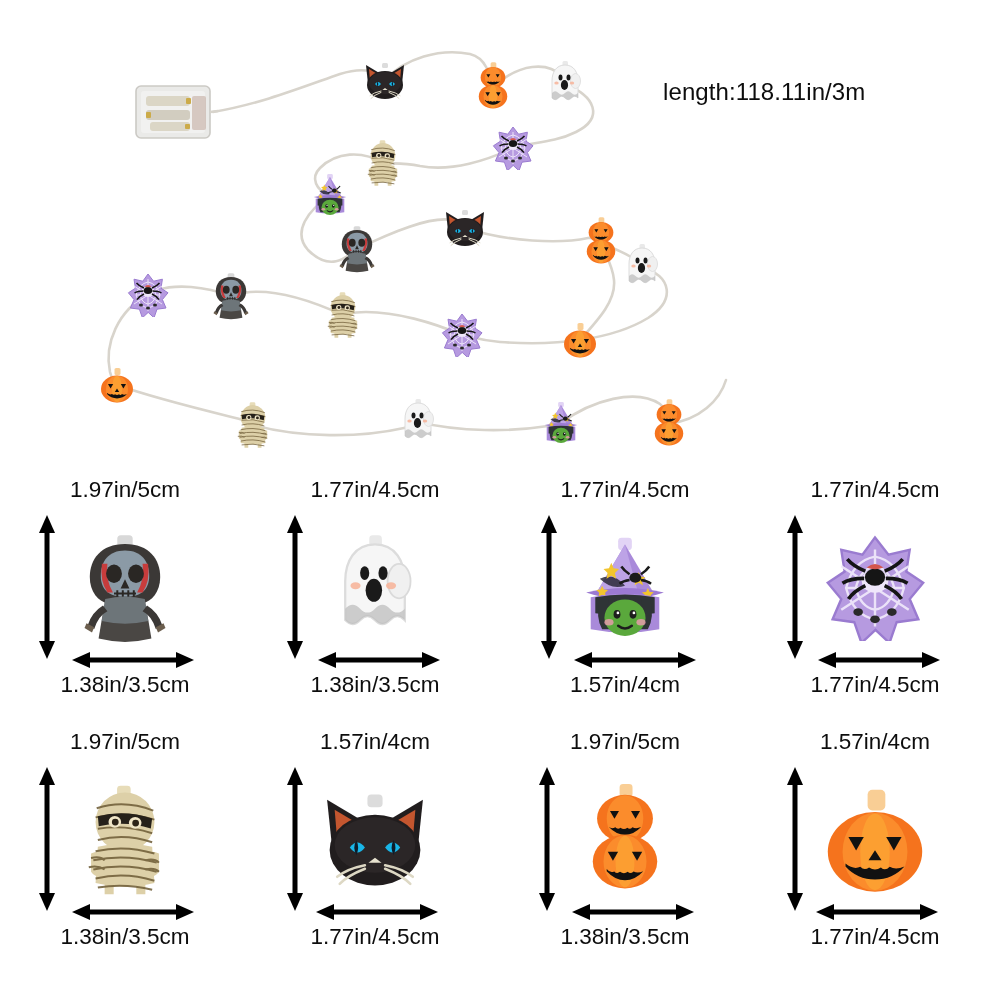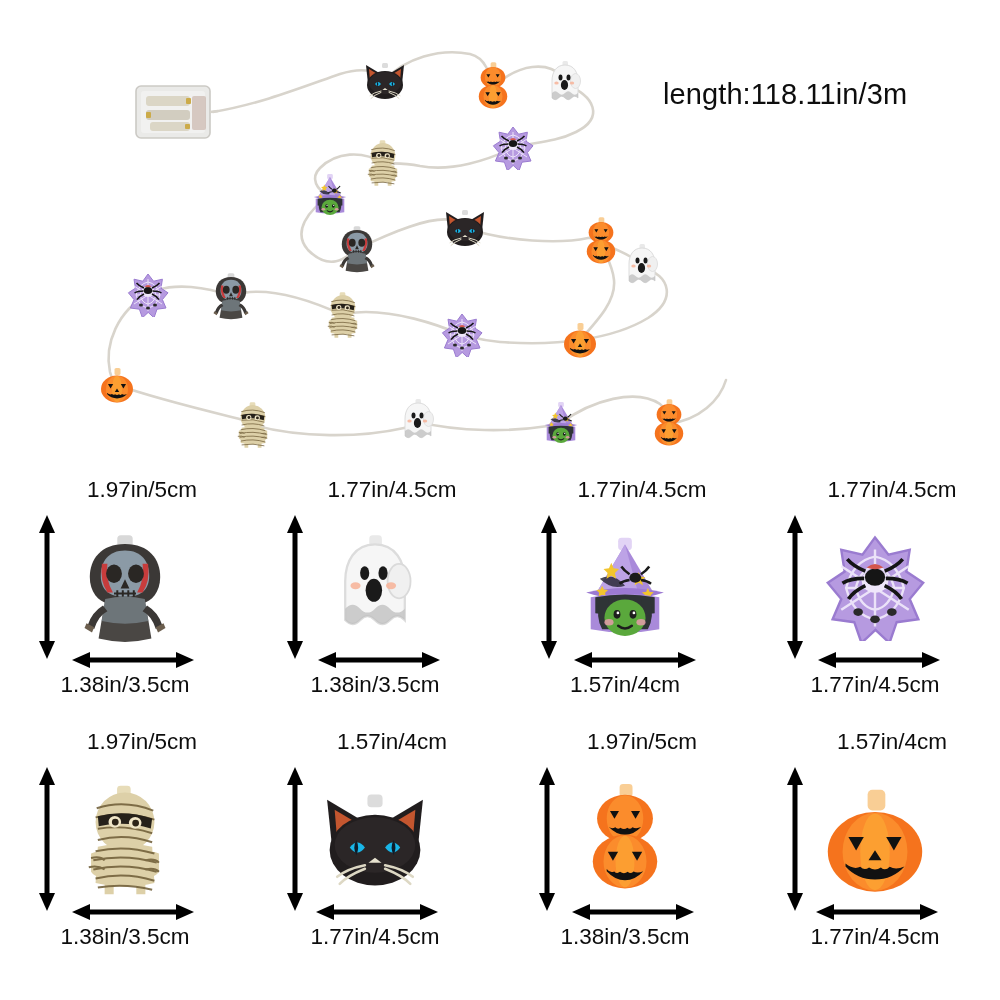--- a/index.html
+++ b/index.html
@@ -6,30 +6,30 @@
   body{
     width:1000px;height:1000px;background:#ffffff;
     font-family:"Liberation Sans", sans-serif;
     color:#111;overflow:hidden;position:relative;
   }
   
   #hero{position:absolute;left:0;top:0;width:1000px;height:475px;}
   #hero svg{position:absolute;left:0;top:0;}
   #length-label{
     position:absolute;left:663px;top:78px;
-    font-size:29px;letter-spacing:.1px;color:#0d0d0d;white-space:nowrap;
+    font-size:24px;letter-spacing:.1px;color:#0d0d0d;white-space:nowrap;
   }
   
   #grid{position:absolute;left:0;top:475px;width:1000px;height:525px;}
   .card{position:absolute;width:250px;height:258px;}
   .top-label,.bottom-label{
     position:absolute;width:250px;text-align:center;
     font-size:22.5px;color:#0d0d0d;white-space:nowrap;
   }
-  .top-label{top:2px;padding-left:17px;}
+  .top-label{top:2px;}
   .bottom-label{top:197px;text-align:center;}
   .figure-wrap{
     position:absolute;left:0;top:38px;width:250px;height:150px;
   }
   .figure{
     position:absolute;left:50%;top:50%;transform:translate(-50%,-50%);
   }
   .v-arrow{position:absolute;top:36px;height:152px;width:26px;}
   .h-arrow{position:absolute;top:172px;height:26px;width:130px;}
 </style>

